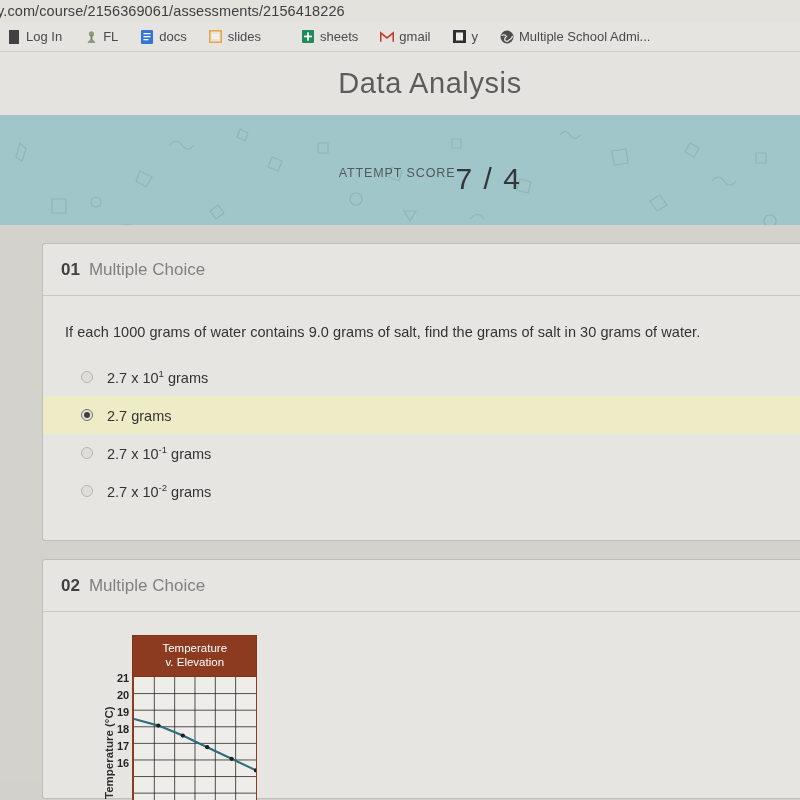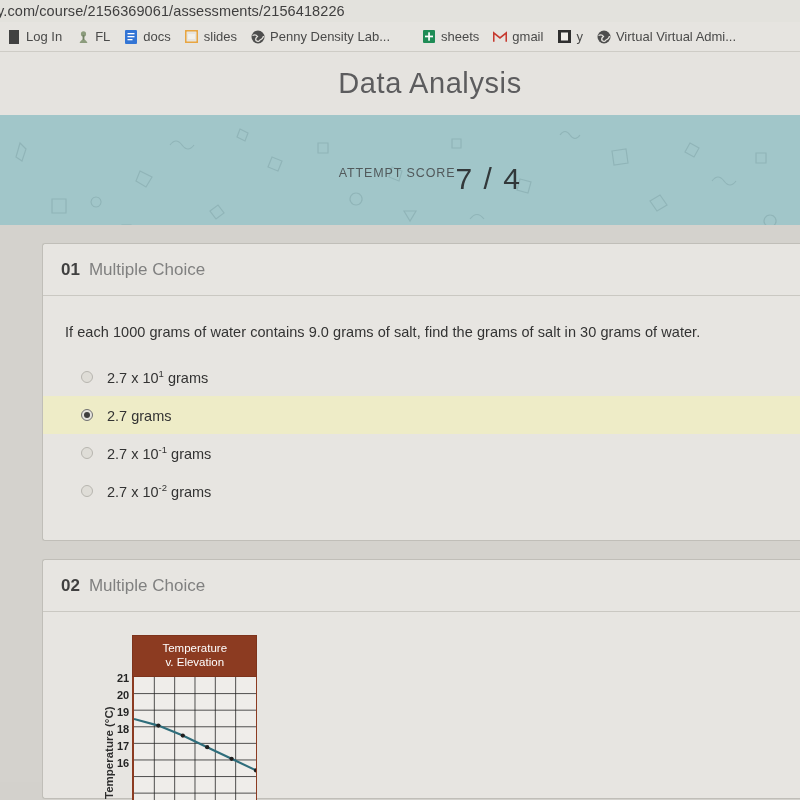--- a/index.html
+++ b/index.html
@@ -39,21 +39,21 @@
   }
 
   .bookmarks {
     position: absolute;
     top: 22px; left: 0;
     width: 800px; height: 30px;
     background: #e6e4df;
     border-bottom: 1px solid #cdcbc5;
     display: flex;
     align-items: center;
-    gap: 0px;
+    gap: 8px;
     overflow: hidden;
   }
   .bm {
     display: flex;
     align-items: center;
     gap: 5px;
     padding: 0 7px;
     height: 30px;
     white-space: nowrap;
   }
@@ -310,29 +310,20 @@
     <div class="bm">
       <span class="bm-ico">
         <svg width="13" height="13" viewBox="0 0 13 13">
           <rect x="0.5" y="0.5" width="12" height="12" rx="1.5" fill="none" stroke="#e8a33d" stroke-width="2"></rect>
           <rect x="3" y="4" width="7" height="5" fill="#f2f0eb"></rect>
         </svg>
       </span>
       <span class="bm-label">slides</span>
     </div>
 
-    <div class="bm">
-      <span class="bm-ico">
-        <svg width="14" height="14" viewBox="0 0 14 14">
-          <circle cx="7" cy="7" r="6.5" fill="#4a4a4a"></circle>
-          <path d="M1.5 5.5 Q5 4 6.5 6.5 Q4 8 5 10.5 Q7.5 12.5 9 10 Q12 9 12.5 6" fill="none" stroke="#e6e4df" stroke-width="1.3"></path>
-        </svg>
-      </span>
-      <span class="bm-label">Penny Density Lab...</span>
-    </div>
 
     <div class="bm" style="margin-left:18px;justify-content:center;">
       <span class="bm-ico">
         <svg width="12" height="13" viewBox="0 0 12 13">
           <rect x="0" y="0" width="12" height="13" rx="1" fill="#1a8a53"></rect>
           <rect x="5.2" y="2.3" width="1.7" height="8.4" fill="#ffffff"></rect>
           <rect x="2" y="5.6" width="8" height="1.7" fill="#ffffff"></rect>
         </svg>
       </span>
       <span class="bm-label">sheets</span>
@@ -357,21 +348,21 @@
       <span class="bm-label">y</span>
     </div>
 
     <div class="bm">
       <span class="bm-ico">
         <svg width="14" height="14" viewBox="0 0 14 14">
           <circle cx="7" cy="7" r="6.5" fill="#4a4a4a"></circle>
           <path d="M1.5 5.5 Q5 4 6.5 6.5 Q4 8 5 10.5 Q7.5 12.5 9 10 Q12 9 12.5 6" fill="none" stroke="#e6e4df" stroke-width="1.3"></path>
         </svg>
       </span>
-      <span class="bm-label">Virtual Virtual Admi...</span>
+      <span class="bm-label">Multiple School Admi...</span>
     </div>
   </div>
 
   <div class="page-title-bar">
     <div class="page-title">Data Analysis</div>
   </div>
 
   <div class="score-banner">
     <svg class="doodles" viewBox="0 0 800 128" preserveAspectRatio="none">
       <g fill="none" stroke="#6f9498" stroke-width="1.2">

